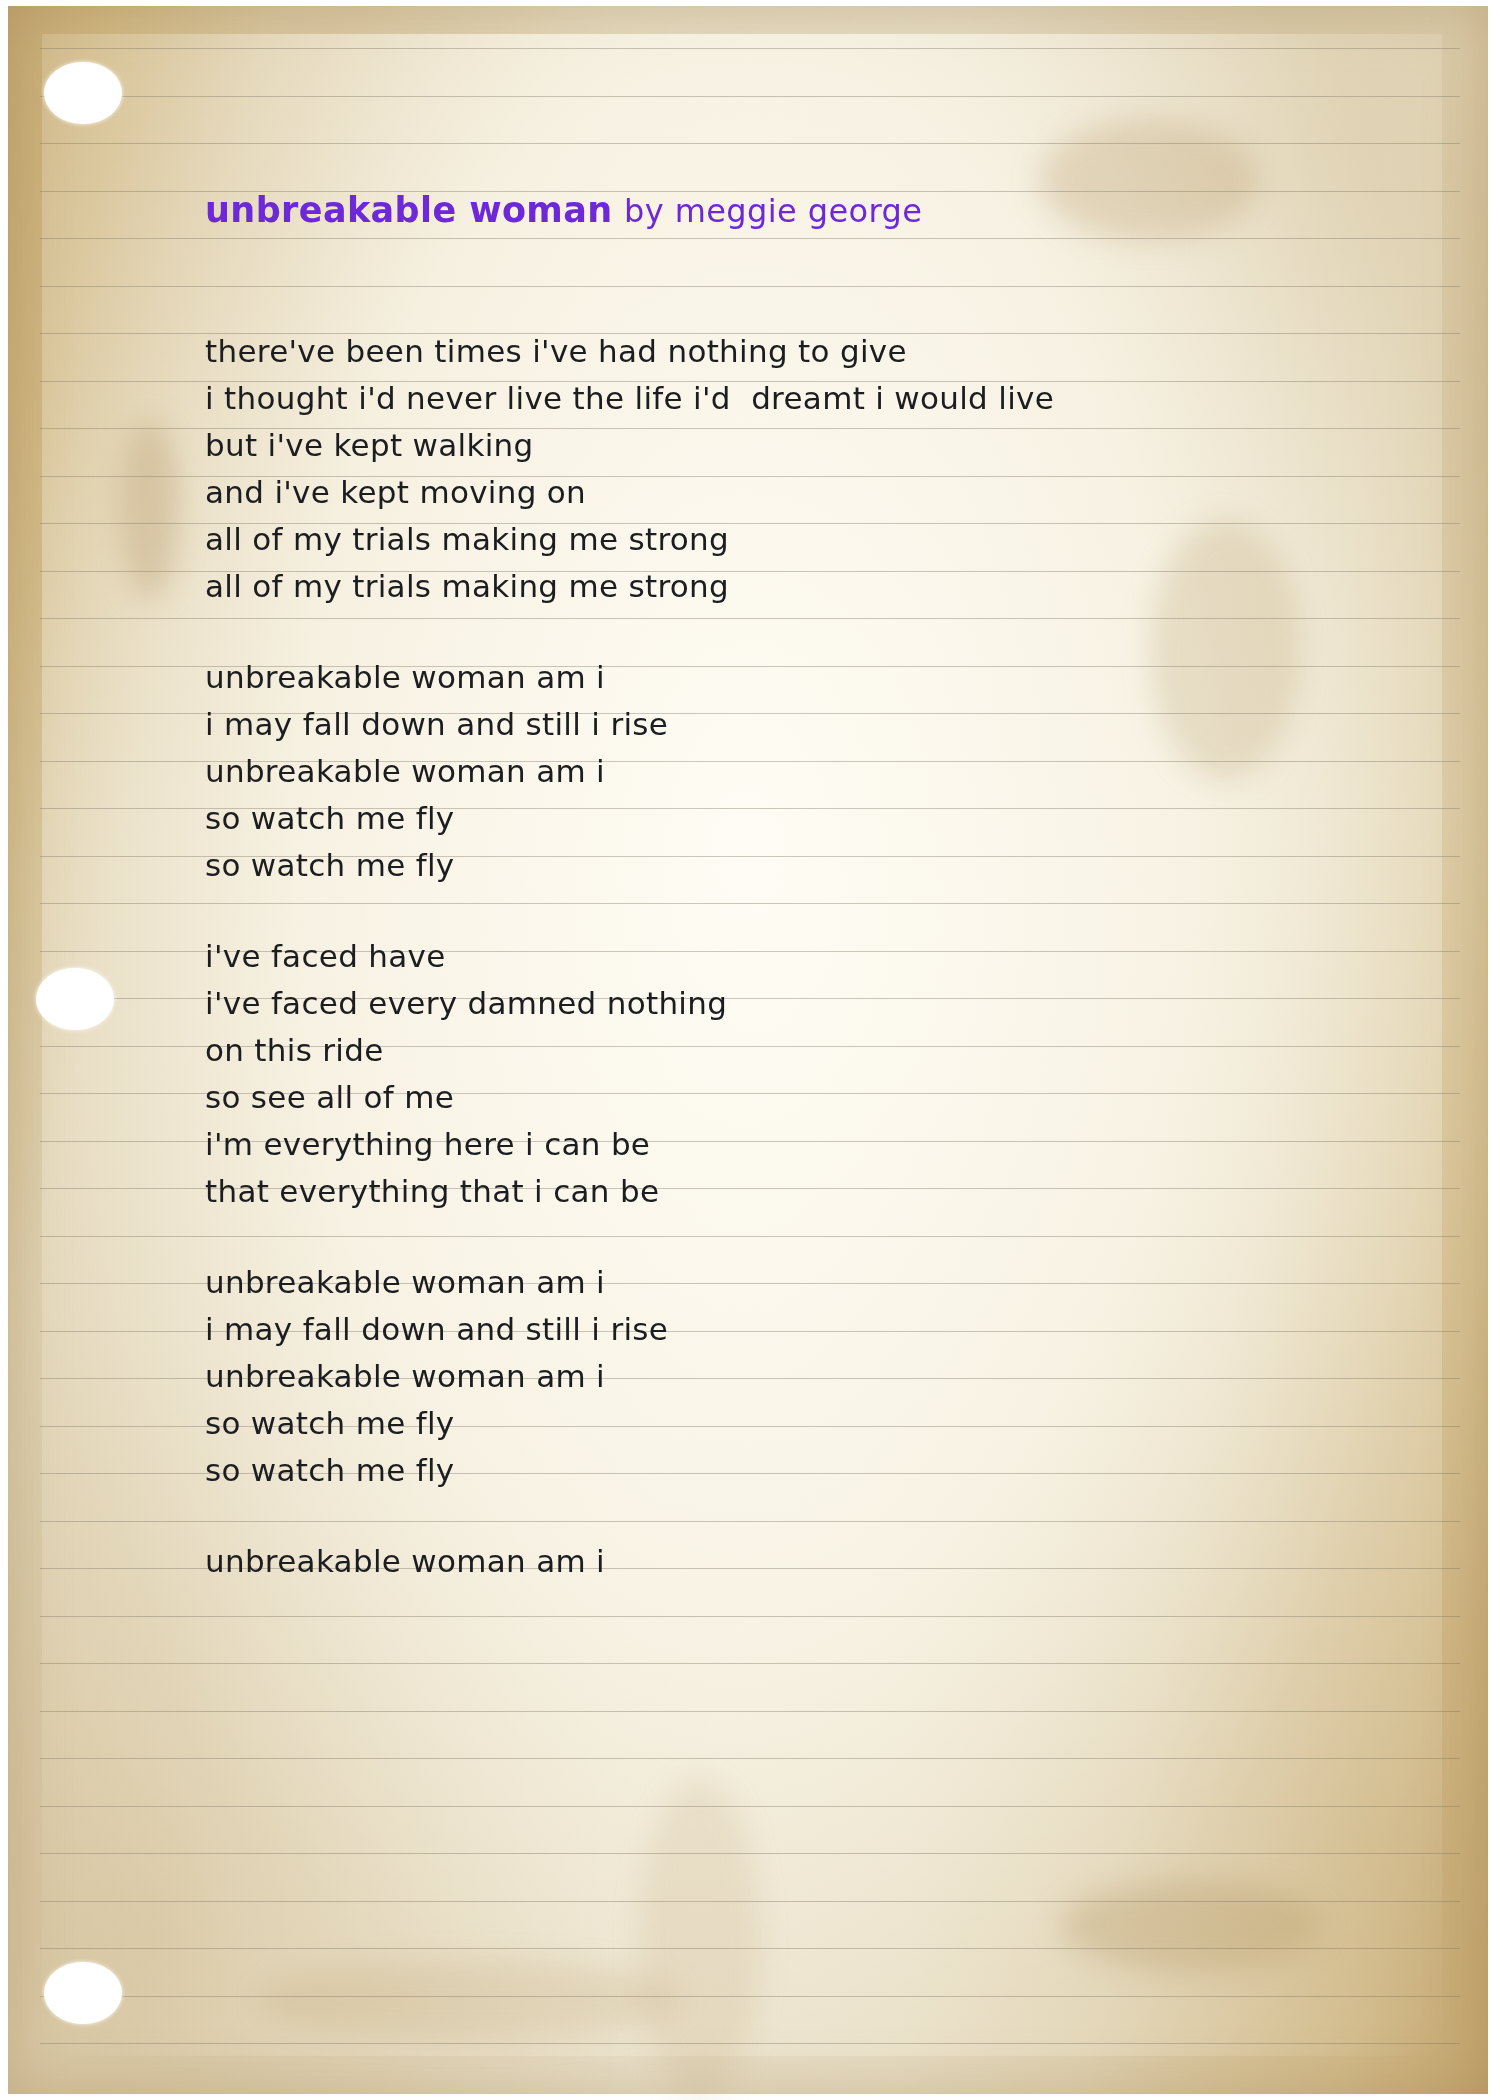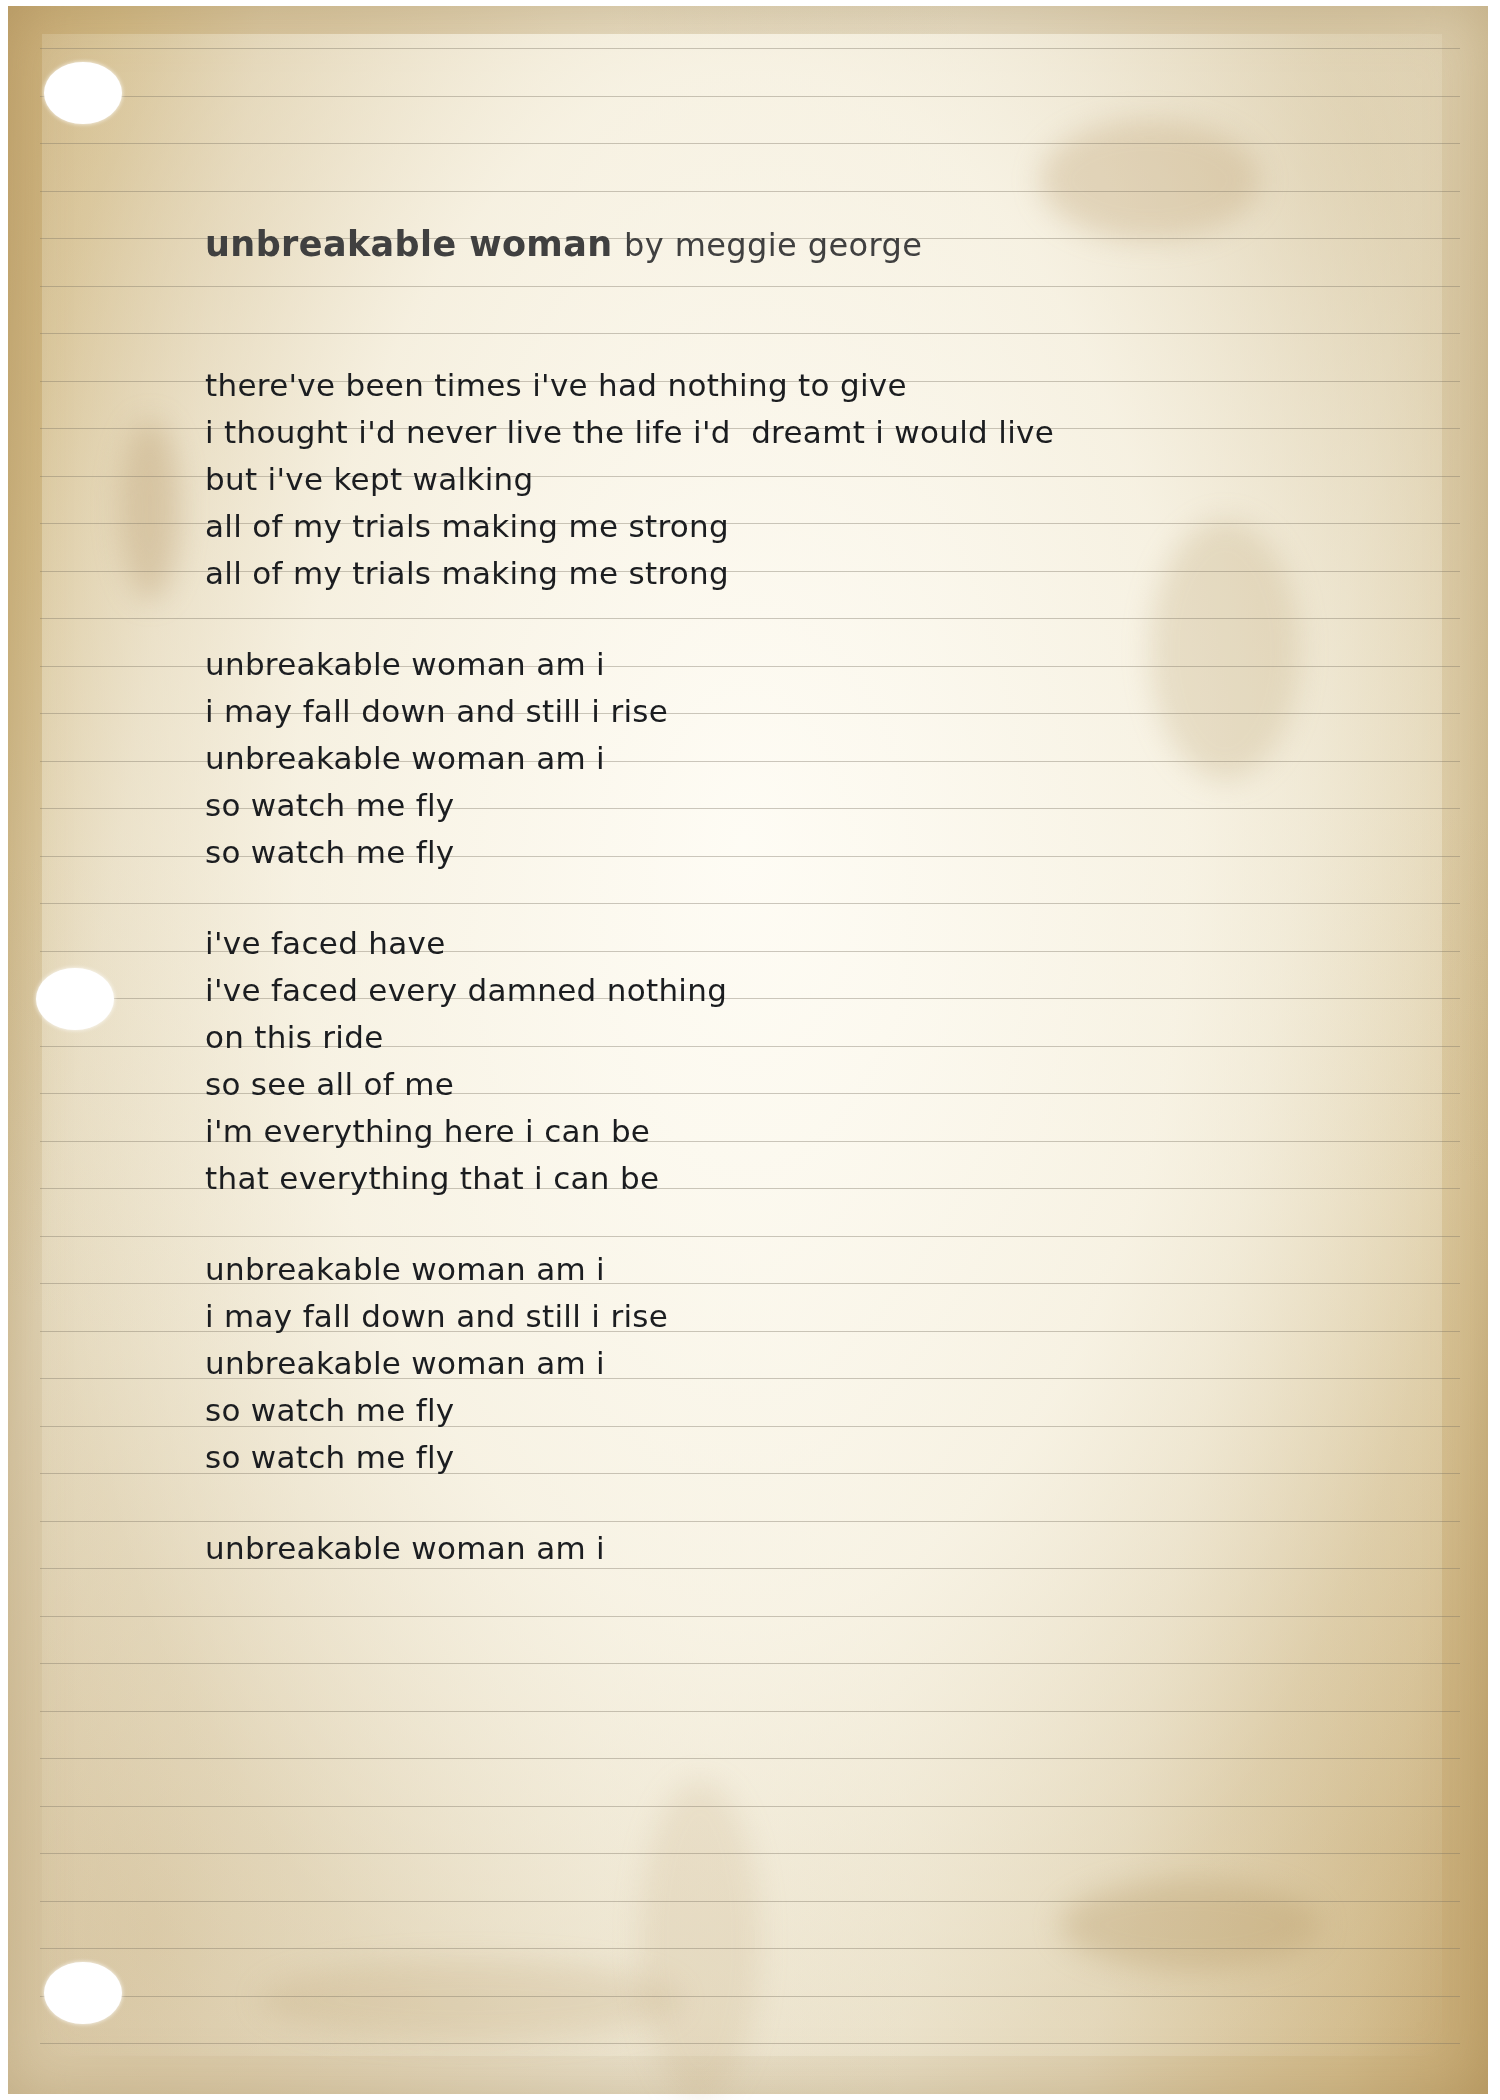--- a/index.html
+++ b/index.html
@@ -87,25 +87,24 @@
   
   .content {
     position: absolute;
     left: 205px;
     top: 190px;
     width: 1200px;
   }
   .title-line {
     font-family: "DejaVu Sans", sans-serif;
     font-size: 35px;
-    color: #404040;
+    color: #6d28d9;
     letter-spacing: 0.4px;
     margin-bottom: 98px;
     white-space: nowrap;
-    margin-top: 34px;
   }
   .title-main {
     font-weight: 700;
   }
   .title-by {
     font-weight: 400;
     font-size: 32px;
   }
   .stanza {
     margin-bottom: 44px;
@@ -187,20 +186,21 @@
   <div class="content">
     <div class="title-line">
       <span class="title-main">unbreakable woman</span>
       <span class="title-by">by meggie george</span>
     </div>
     <div id="stanzas">
         <div class="stanza">
           <div class="lyric">there've been times i've had nothing to give</div>
           <div class="lyric">i thought i'd never live the life i'd  dreamt i would live</div>
           <div class="lyric">but i've kept walking</div>
+          <div class="lyric">and i've kept moving on</div>
           <div class="lyric">all of my trials making me strong</div>
           <div class="lyric">all of my trials making me strong</div>
         </div>
         <div class="stanza">
           <div class="lyric">unbreakable woman am i</div>
           <div class="lyric">i may fall down and still i rise</div>
           <div class="lyric">unbreakable woman am i</div>
           <div class="lyric">so watch me fly</div>
           <div class="lyric">so watch me fly</div>
         </div>

